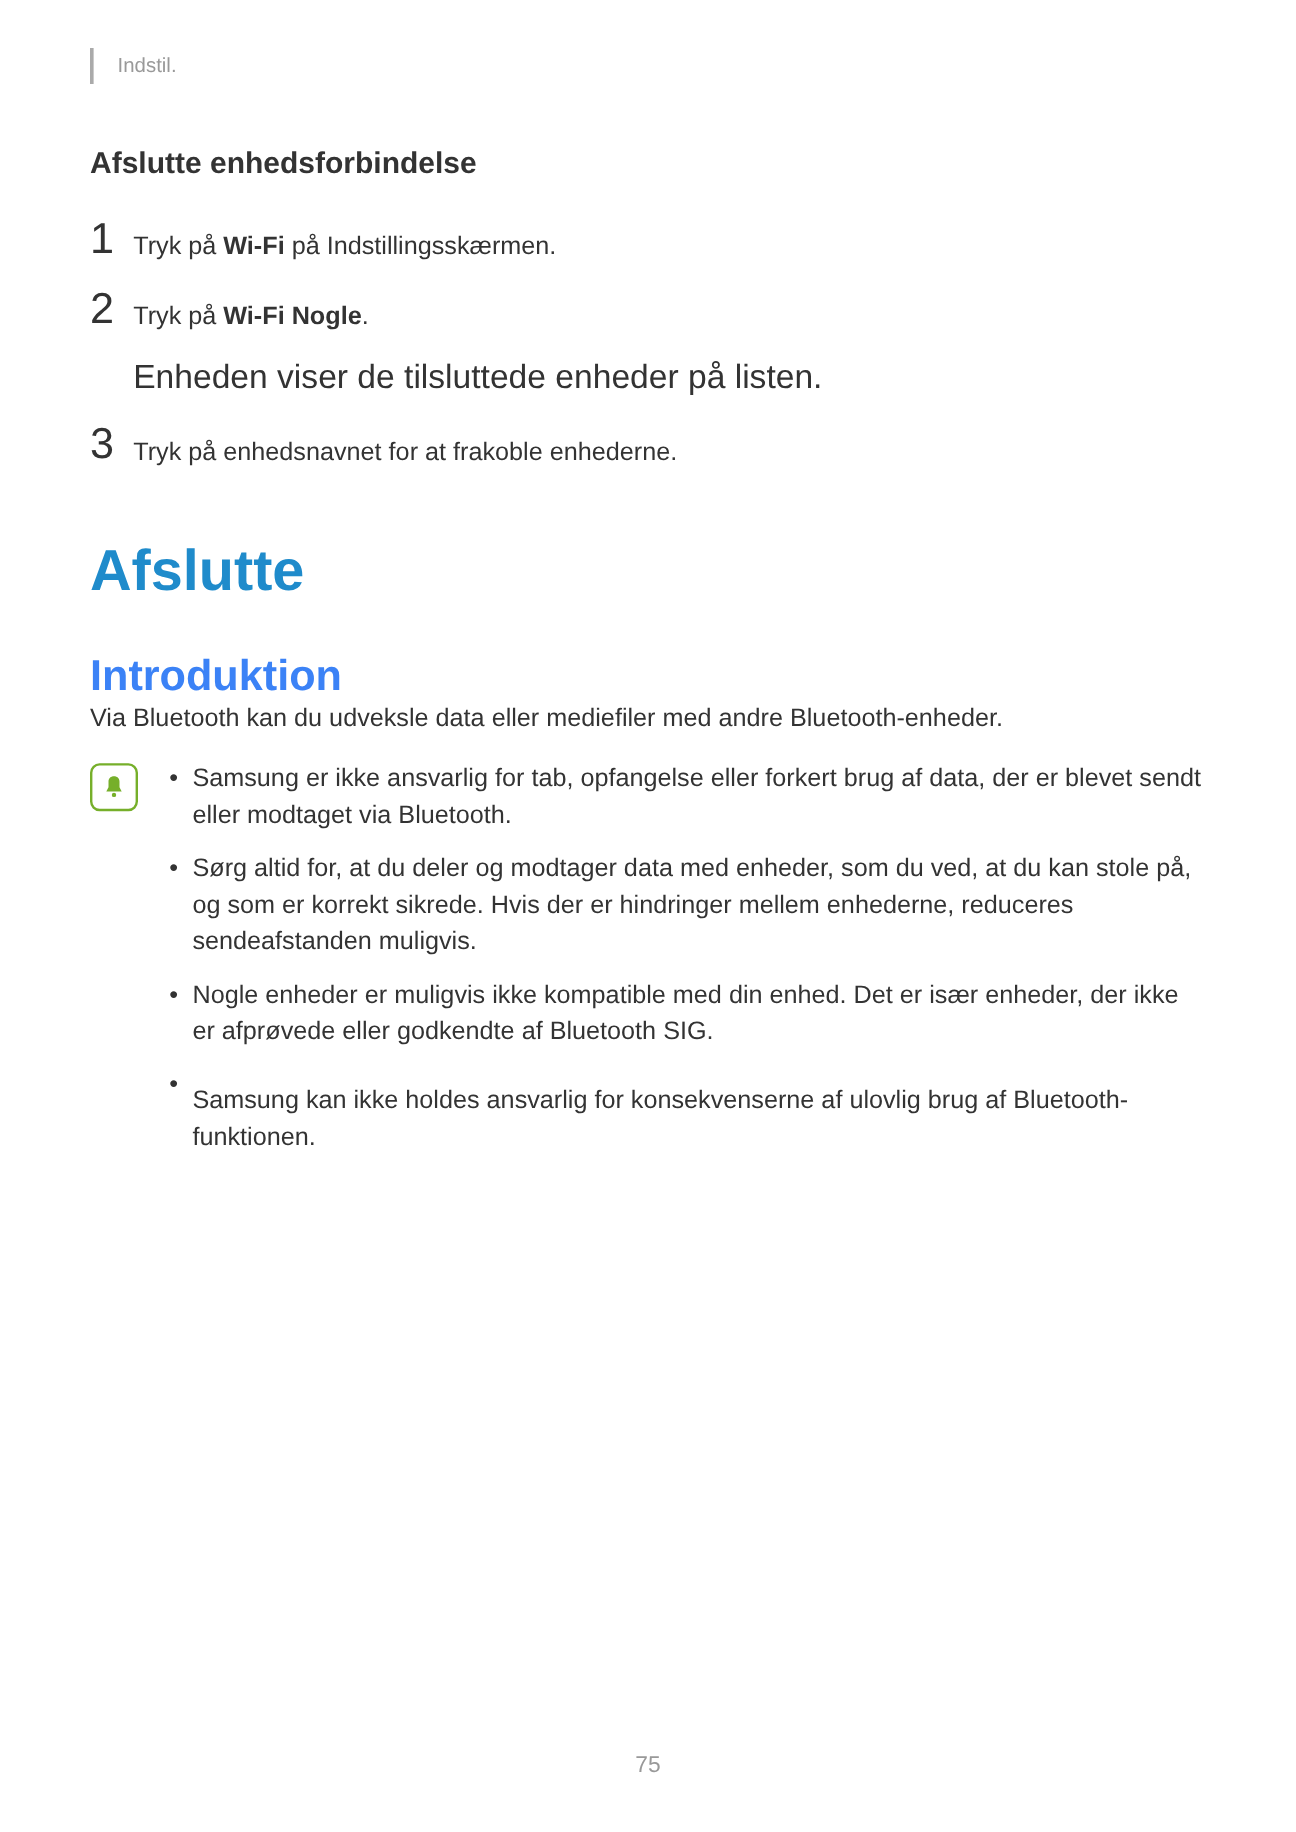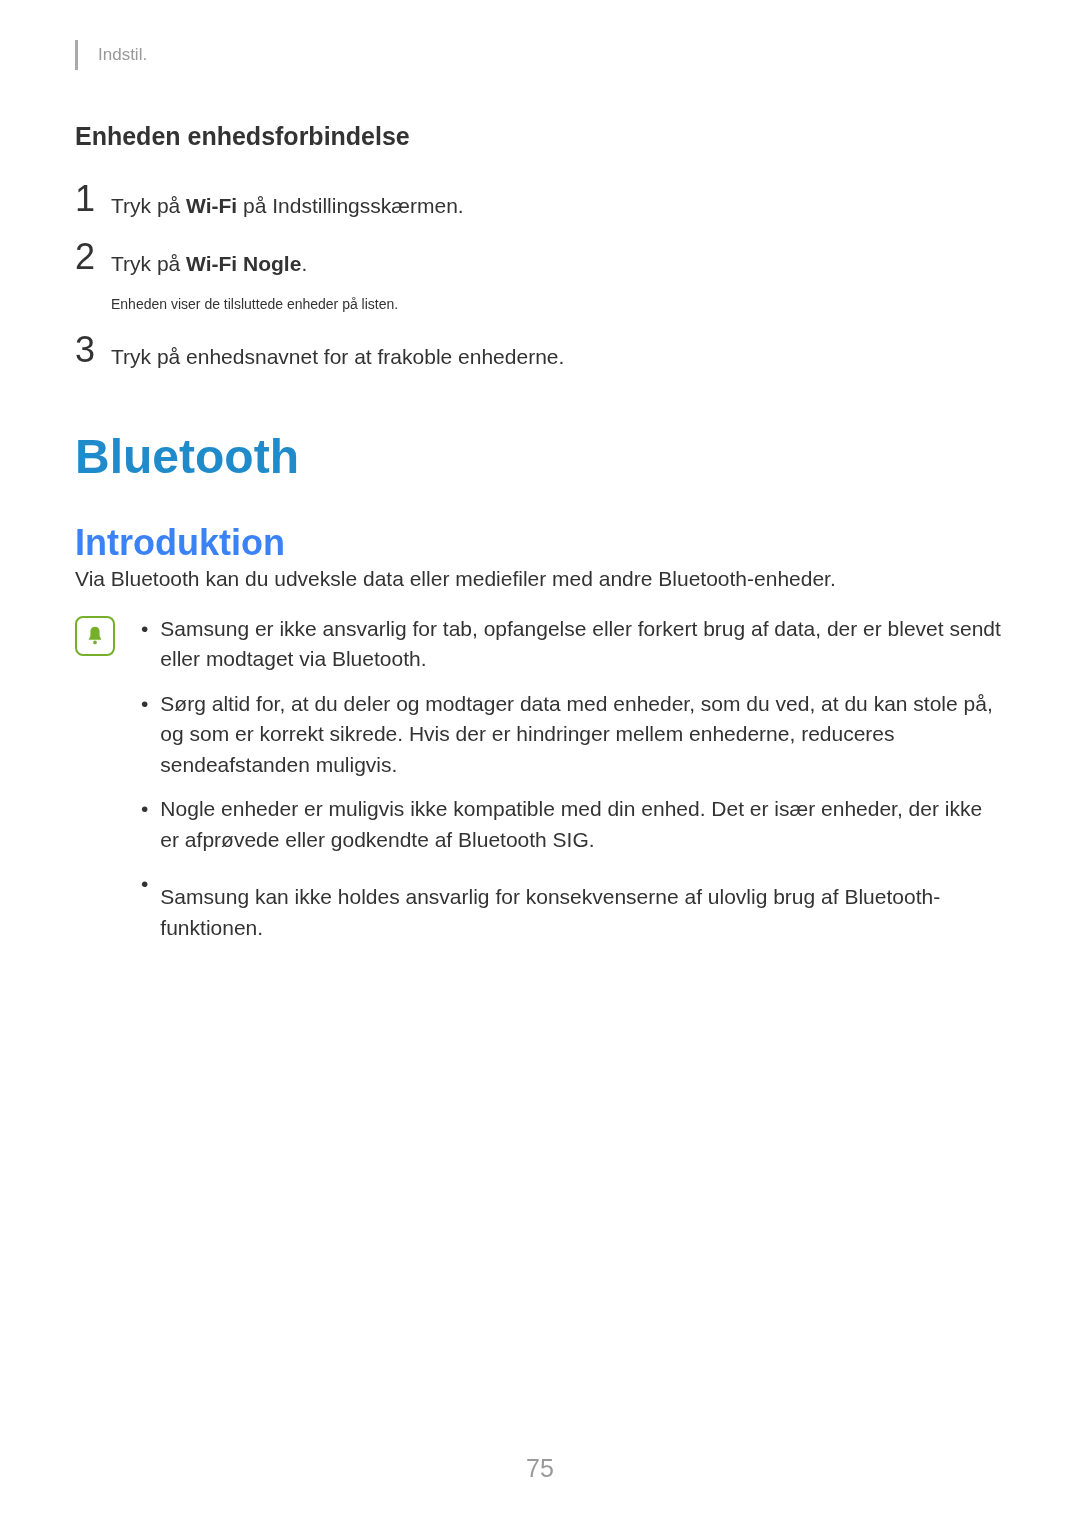--- a/index.html
+++ b/index.html
@@ -55,21 +55,21 @@
     .step-content {
       font-size: 21px;
       color: #333;
       line-height: 1.45;
       padding-top: 10px;
     }
     .step-content .bold {
       font-weight: 600;
     }
     .step-subtext {
-      font-size: 14px;
+      font-size: 28px;
       color: #333;
       margin-top: 14px;
       line-height: 1.45;
     }
     .main-title {
       font-size: 48px;
       font-weight: 600;
       color: #1f8bcb;
       margin-top: 56px;
       margin-bottom: 38px;
@@ -123,34 +123,34 @@
     }
     .note-item-extra {
       margin-top: 13px;
     }
     .page-number {
       position: absolute;
       bottom: 44px;
       left: 0;
       right: 0;
       text-align: center;
-      font-size: 25px;
+      font-size: 19px;
       color: #999;
     }
   </style>
 </head>
 <body>
 
 <div class="page">
   <div class="header-section">
     <div class="header-bar"></div>
     <div class="breadcrumb">Indstil.</div>
   </div>
 
-  <div class="subtitle">Enheden enhedsforbindelse</div>
+  <div class="subtitle">Afslutte enhedsforbindelse</div>
 
   <div class="step-row">
     <div class="step-number">1</div>
     <div class="step-content">
       <span>Tryk på </span><span class="bold">Wi-Fi</span><span> på Indstillingsskærmen.</span>
     </div>
   </div>
 
   <div class="step-row">
     <div class="step-number">2</div>
@@ -160,21 +160,21 @@
     </div>
   </div>
 
   <div class="step-row" style="margin-bottom:0">
     <div class="step-number">3</div>
     <div class="step-content">
       <span>Tryk på enhedsnavnet for at frakoble enhederne.</span>
     </div>
   </div>
 
-  <div class="main-title">Bluetooth</div>
+  <div class="main-title">Afslutte</div>
 
   <div class="section-title">Introduktion</div>
 
   <div class="intro-text">Via Bluetooth kan du udveksle data eller mediefiler med andre Bluetooth-enheder.</div>
 
   <div class="note-block">
     <div class="note-icon-wrapper">
       <div class="note-icon">
         <svg width="22" height="22" viewBox="0 0 24 24">
           <path d="M12 2 C9 2 7 4 7 7 L7 12 L5 16 L19 16 L17 12 L17 7 C17 4 15 2 12 2 Z" fill="#76af2a"></path>

